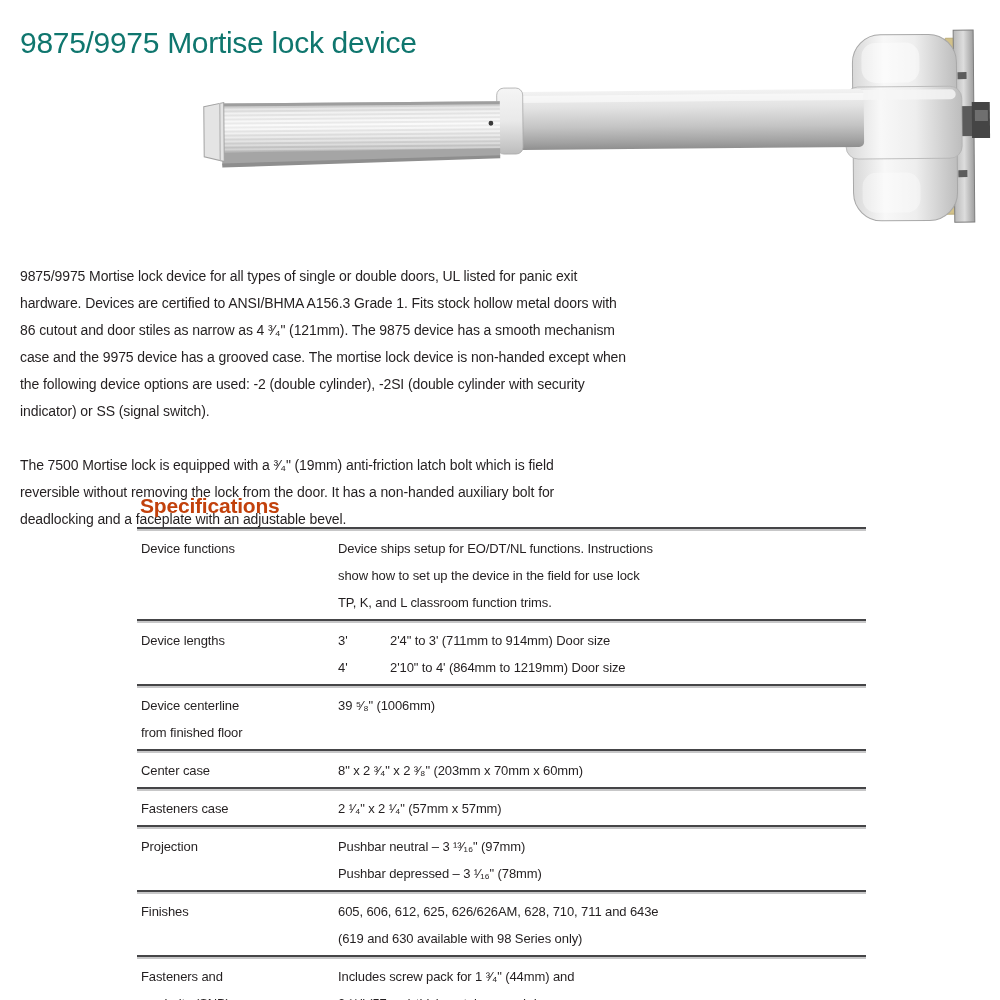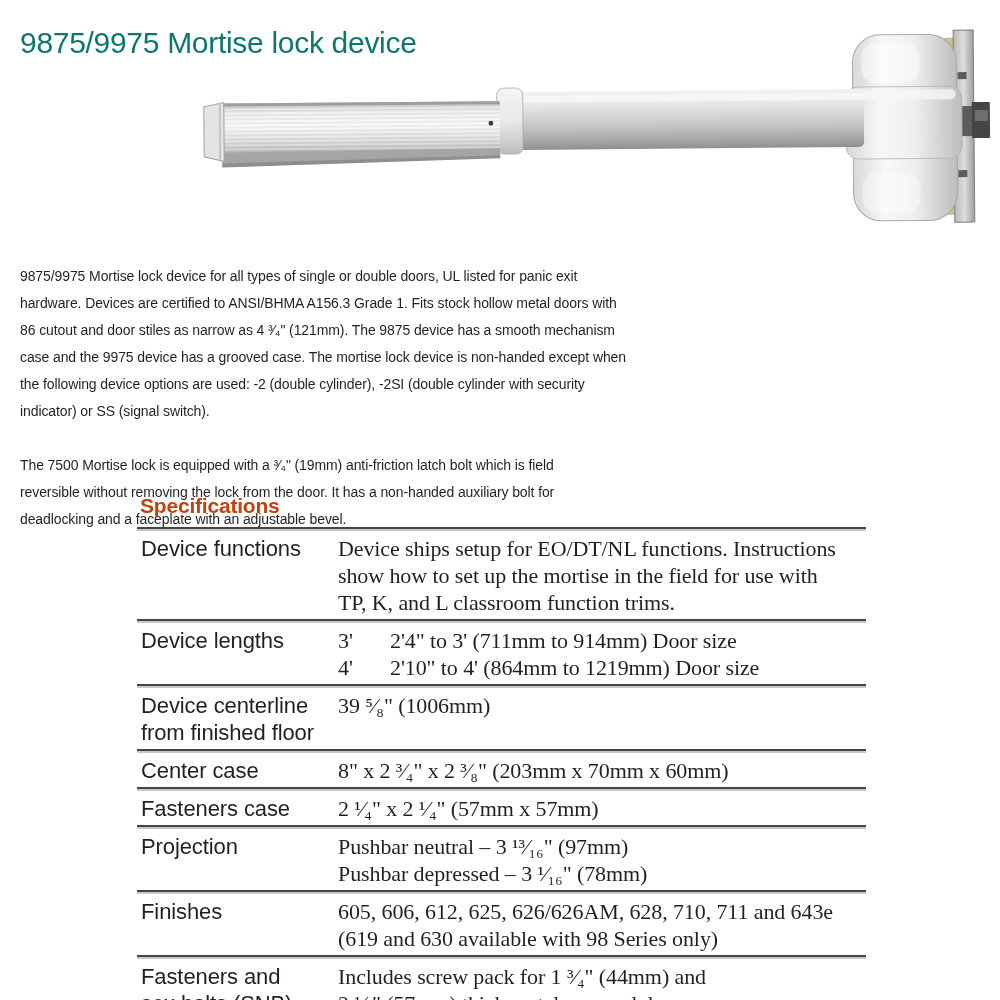--- a/index.html
+++ b/index.html
@@ -37,25 +37,25 @@
   .specs { position:absolute; left:137px; top:494px; width:729px; }
   .specs h2 {
     font-size:21px; font-weight:700; color:#c2410c;
     letter-spacing:-0.2px; margin:0 0 9px 3px;
   }
   .rule {
     height:2px; background:#454547;
     box-shadow:0 2px 0 rgba(130,130,132,0.45);
     margin-bottom:2px;
   }
-  .spec-row { display:flex; padding:4px 0 3px; font-size:22px; line-height:27px; }
+  .spec-row { display:flex; padding:4px 0 3px; font-size:13px; line-height:27px; }
   .spec-label {
     flex:0 0 201px; padding-left:4px; white-space:pre-line; letter-spacing:-0.1px;
   }
-  .spec-value { flex:1; letter-spacing:-0.1px;font-family:Liberation Serif, serif; }
+  .spec-value { flex:1; letter-spacing:-0.1px; }
   .vline { display:flex; }
   .vline .pre { flex:0 0 52px; }
   .vline .txt { flex:1; }
 </style>
 </head>
 <body>
 
 <div class="page">
 
   <h1 class="page-title">9875/9975 Mortise lock device</h1>
@@ -165,21 +165,21 @@
   </div>
 
   <div class="specs">
     <h2>Specifications</h2>
     <div>
         <div class="rule"></div>
         <div class="spec-row">
           <div class="spec-label">Device functions</div>
           <div class="spec-value">
             <div class="vline">Device ships setup for EO/DT/NL functions. Instructions</div>
-            <div class="vline">show how to set up the mortise in the field for use with</div>
+            <div class="vline">show how to set up the device in the field for use lock</div>
             <div class="vline">TP, K, and L classroom function trims.</div>
           </div>
         </div>
         <div class="rule"></div>
         <div class="spec-row">
           <div class="spec-label">Device lengths</div>
           <div class="spec-value">
             <div class="vline">
               <div class="pre">3'</div>
               <div class="txt">2'4" to 3' (711mm to 914mm) Door size</div>

